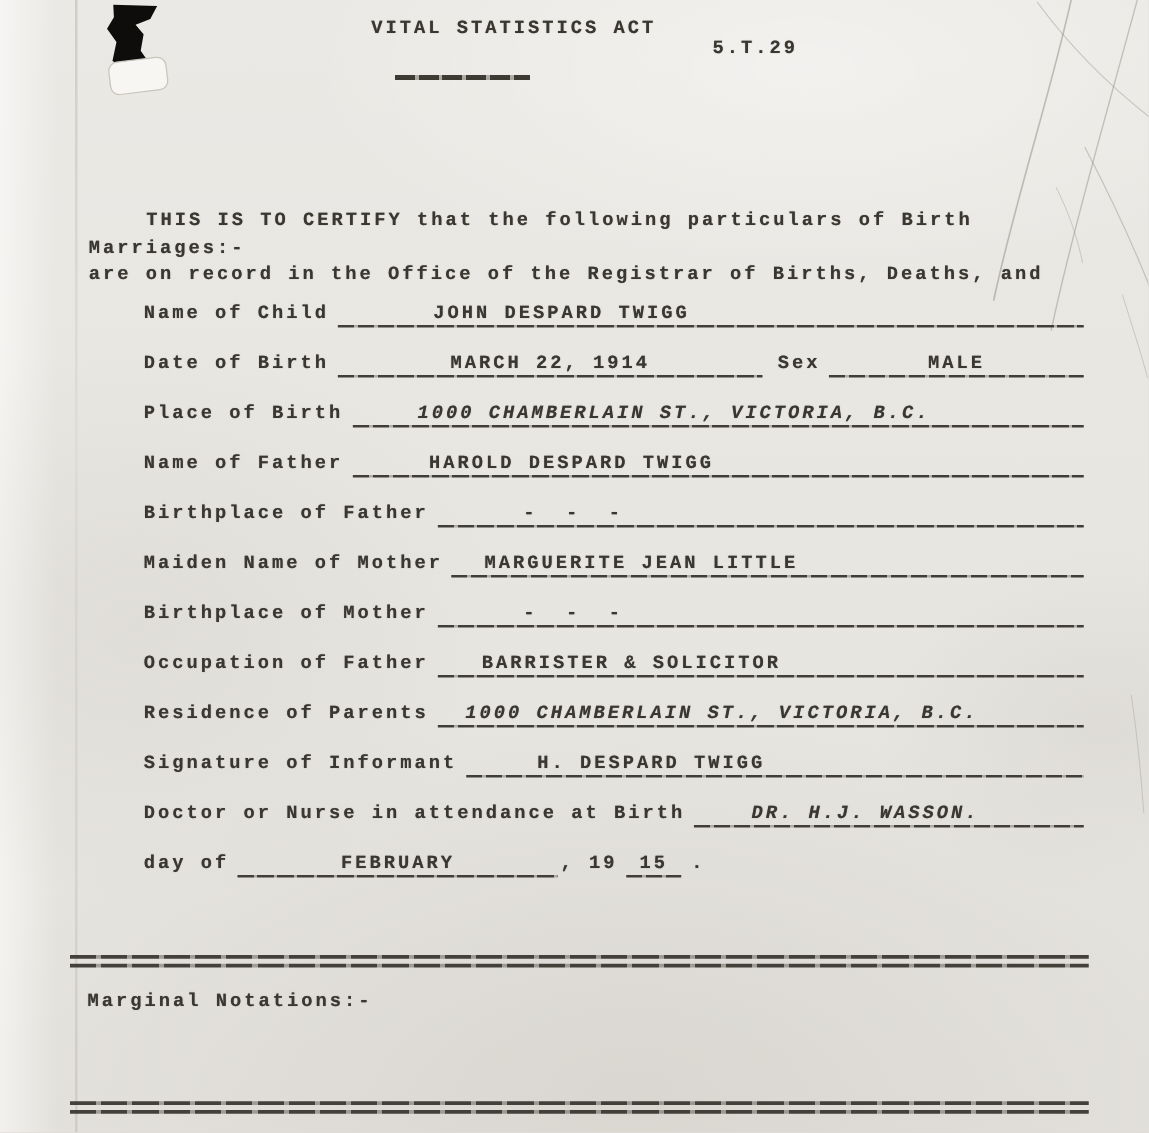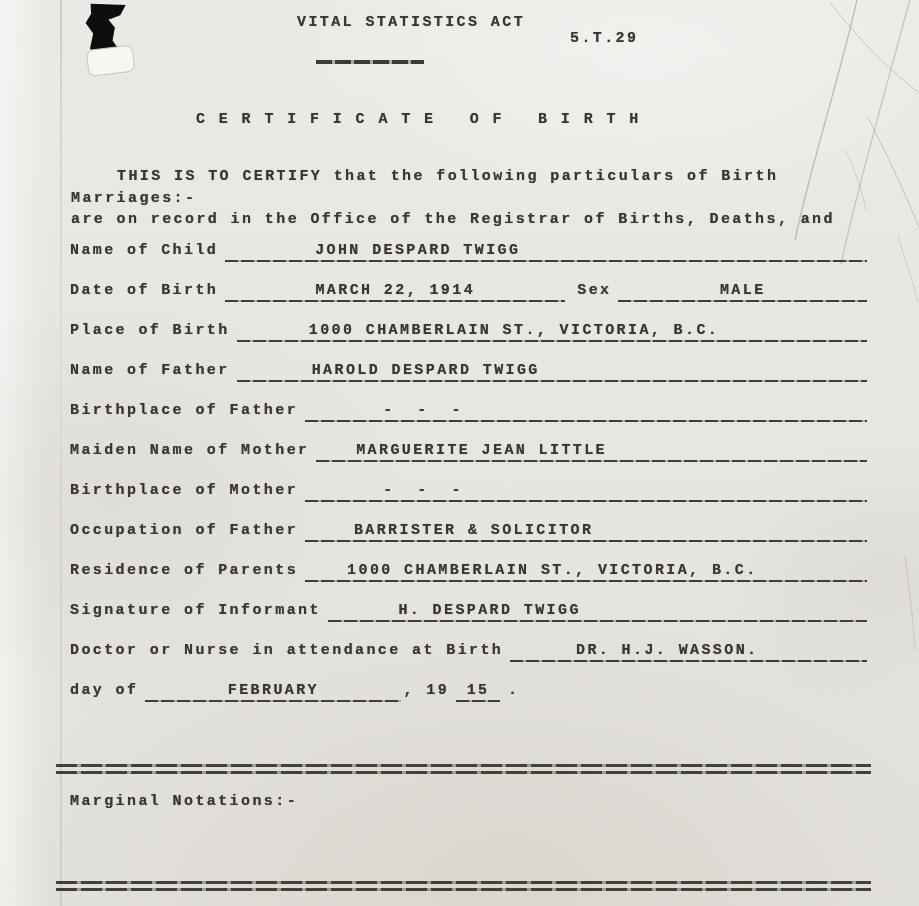--- a/index.html
+++ b/index.html
@@ -27,33 +27,33 @@
   .abs{position:absolute;white-space:pre;}
   .act-title{left:254px;top:14px;margin-left:43px;}
   .form-number{left:570px;top:30px;}
   .act-underline{position:absolute;left:316px;top:60px;width:108px;height:4px;
     background:repeating-linear-gradient(90deg, rgba(52,49,43,.95) 0 16px, rgba(52,49,43,.35) 16px 19px);}
   .cert-title{left:196px;top:111px;}
   .intro{position:absolute;left:71px;top:166px;width:800px;line-height:21.5px;}
   .intro .ln{white-space:pre;}
   .intro .indent{padding-left:46px;}
   .rows{position:absolute;left:0;right:0;top:223px;}
-  .row{display:flex;align-items:flex-end;height:40px;padding:0 52px 0 70px;}
+  .row{display:flex;align-items:flex-end;height:40px;padding:0 52px 0 70px;margin-left:45px;}
   .lbl{white-space:pre;padding-bottom:4px;}
   .mid-lbl{white-space:pre;padding-bottom:4px;margin-left:12px;}
   .line{position:relative;display:flex;justify-content:center;align-items:flex-end;margin-left:7px;min-width:30px;}
   .line::after{content:"";position:absolute;left:0;right:0;bottom:1px;height:2px;
     background:repeating-linear-gradient(90deg, rgba(56,53,46,.95) 0 13px, rgba(56,53,46,.32) 13px 16px);}
   .fill{flex:1;justify-content:center;}
   .val{white-space:pre;padding-bottom:4px;}
   .w-date{width:340px;}
   .w-reg{width:428px;}
   .w-month{width:256px;}
   .w-year{width:44px;}
-  .bias-s .val{margin-right:12%;}
+  .bias-s .val{margin-right:12%;font-style:italic;}
   .bias-m .val{margin-right:40%;}
   .bias-ll .val{margin-right:58%;}
   .rule{position:absolute;left:56px;right:48px;height:11px;
     background-image:
       repeating-linear-gradient(90deg, rgba(54,51,44,.92) 0 21px, rgba(54,51,44,.38) 21px 25px),
       repeating-linear-gradient(90deg, rgba(54,51,44,.92) 0 21px, rgba(54,51,44,.38) 21px 25px);
     background-size:100% 3px,100% 3px;
     background-position:0 0,0 7px;
     background-repeat:no-repeat,no-repeat;}
   .rule-top{top:764px;}
@@ -83,21 +83,20 @@
       <path d="M868,118 C890,160 908,200 920,230" stroke-width="1" opacity="0.4"></path>
       <path d="M845,150 C855,170 862,190 866,210" stroke-width="0.8" opacity="0.35"></path>
       <path d="M898,236 C906,262 913,283 918,302" stroke-width="0.8" opacity="0.35"></path>
       <path d="M905,556 C910,590 913,622 915,650" stroke-width="0.9" opacity="0.3"></path>
     </g>
   </svg>
 
   <div class="abs act-title">VITAL STATISTICS ACT</div>
   <div class="abs form-number">5.T.29</div>
   <div class="act-underline"></div>
-  <div class="abs cert-title">C E R T I F I C A T E   O F   B I R T H</div>
 
   <div class="intro">
     <div class="ln indent">THIS IS TO CERTIFY that the following particulars of Birth</div>
     <div class="ln">Marriages:-</div>
     <div class="ln">are on record in the Office of the Registrar of Births, Deaths, and</div>
   </div>
 
   <div class="rows">
 
     <div class="row">

